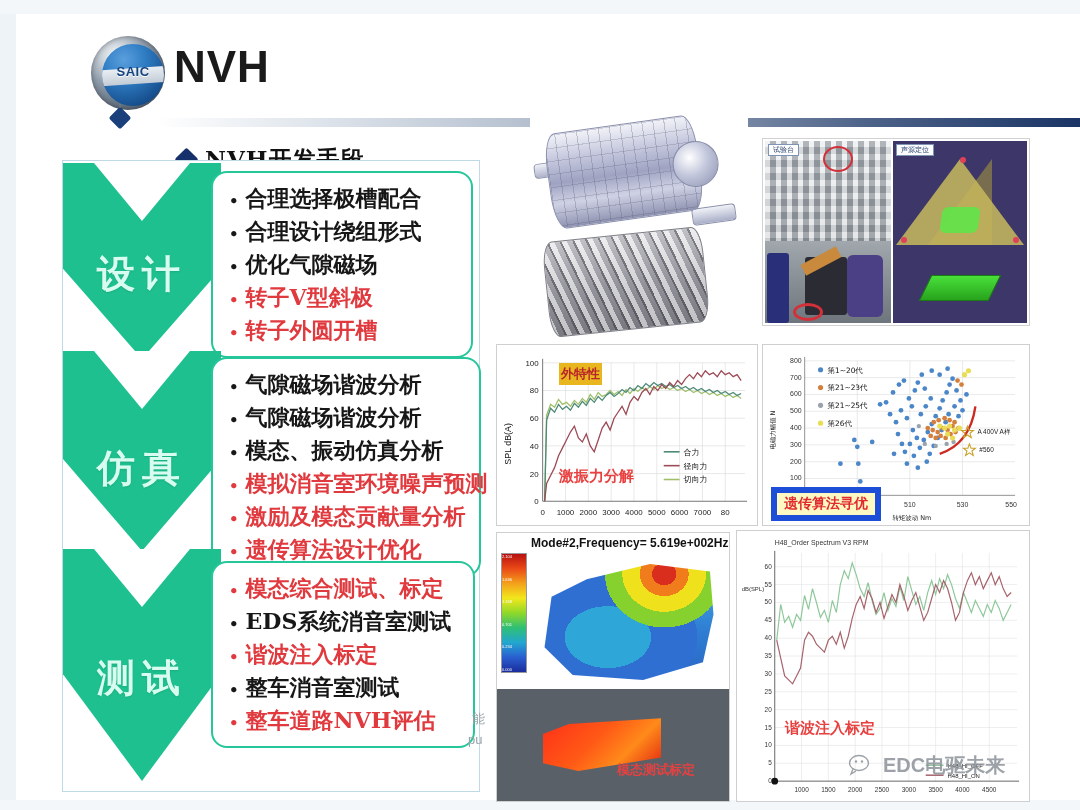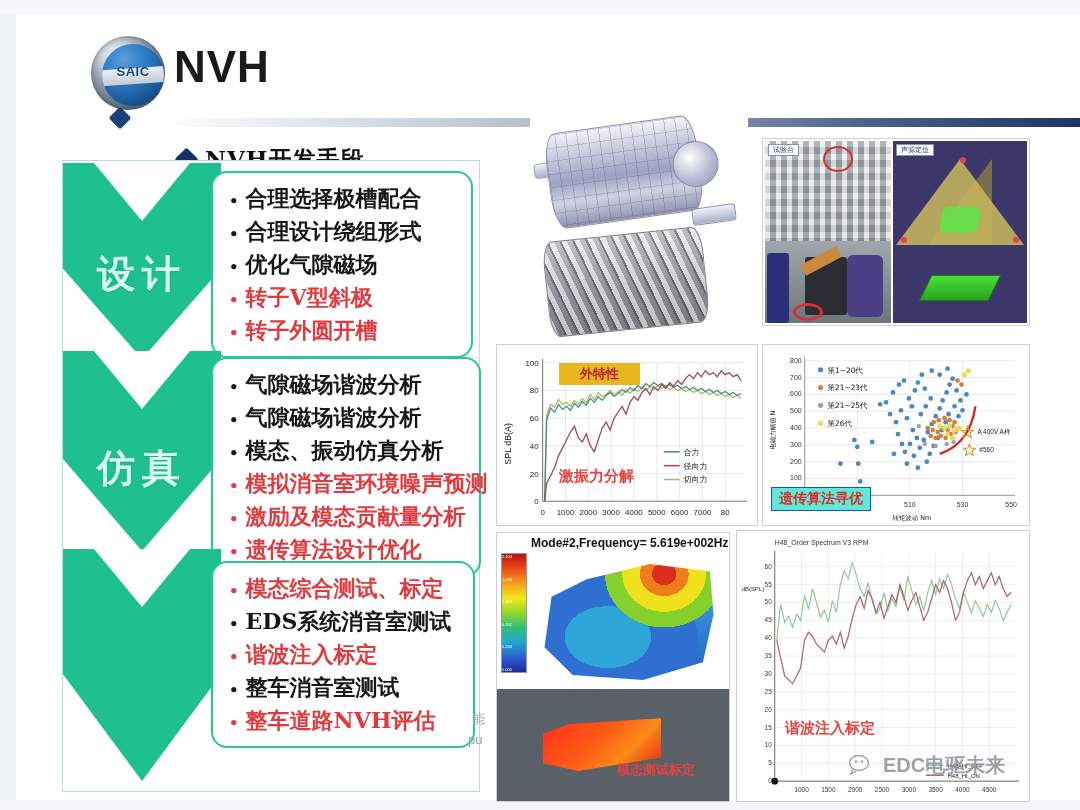--- a/index.html
+++ b/index.html
@@ -189,27 +189,27 @@
 
   
   #fig-spl { left: 6px; top: 234px; width: 262px; height: 182px; border: 1px solid #cfcfcf; background: #fff; }
   #fig-scatter { left: 272px; top: 234px; width: 268px; height: 182px; border: 1px solid #cfcfcf; background: #fff; }
   #fig-modal { left: 6px; top: 422px; width: 234px; height: 270px; border: 1px solid #cfcfcf; background: #fff; overflow: hidden; }
   #fig-order { left: 246px; top: 420px; width: 294px; height: 272px; border: 1px solid #cfcfcf; background: #fff; }
 
   .plot-svg { display: block; width: 100%; height: 100%; }
 
   .overlay-tag {
-    position: absolute; z-index: 6; background: #5eead4; border: 1px solid #1d4ed8;
+    position: absolute; z-index: 6; background: #fef9c3; border: 6px solid #1d4ed8;
     color: #e02a2f; font-weight: bold; padding: 2px 7px; font-size: 14px; white-space: nowrap;
     font-family: "DejaVu Serif", "Liberation Serif", serif;
   }
   .yellow-tag {
     position: absolute; z-index: 6; background: #e8b720; color: #b8242a;
-    font-weight: bold; padding: 2px 21px; font-size: 13px; white-space: nowrap;
+    font-weight: bold; padding: 2px 2px; font-size: 13px; white-space: nowrap;
     font-family: "DejaVu Serif", "Liberation Serif", serif;
   }
   .red-inline {
     position: absolute; z-index: 6; color: #e8403f; font-weight: bold; font-size: 15px; white-space: nowrap;
     font-family: "DejaVu Serif", "Liberation Serif", serif;
   }
 
   
   .fea-head {
     position: absolute; left: 0; top: 0; width: 100%; height: 20px; background: #fff;
@@ -324,20 +324,21 @@
           <li class="red">遗传算法设计优化</li>
         </ul>
       </div>
     </div>
 
     <div class="stage" style="top:388px;height:240px">
       <div class="chev-wrap">
         <div class="chev" style="height:232px">
           <div class="chev-notch"></div>
         </div>
+        <div class="chev-label" style="top:104px">测试</div>
       </div>
       <div class="bullet-box" style="left:148px;top:12px;width:264px">
         <ul>
           <li class="red">模态综合测试、标定</li>
           <li>EDS系统消音室测试</li>
           <li class="red">谐波注入标定</li>
           <li>整车消音室测试</li>
           <li class="red">整车道路NVH评估</li>
         </ul>
       </div>

